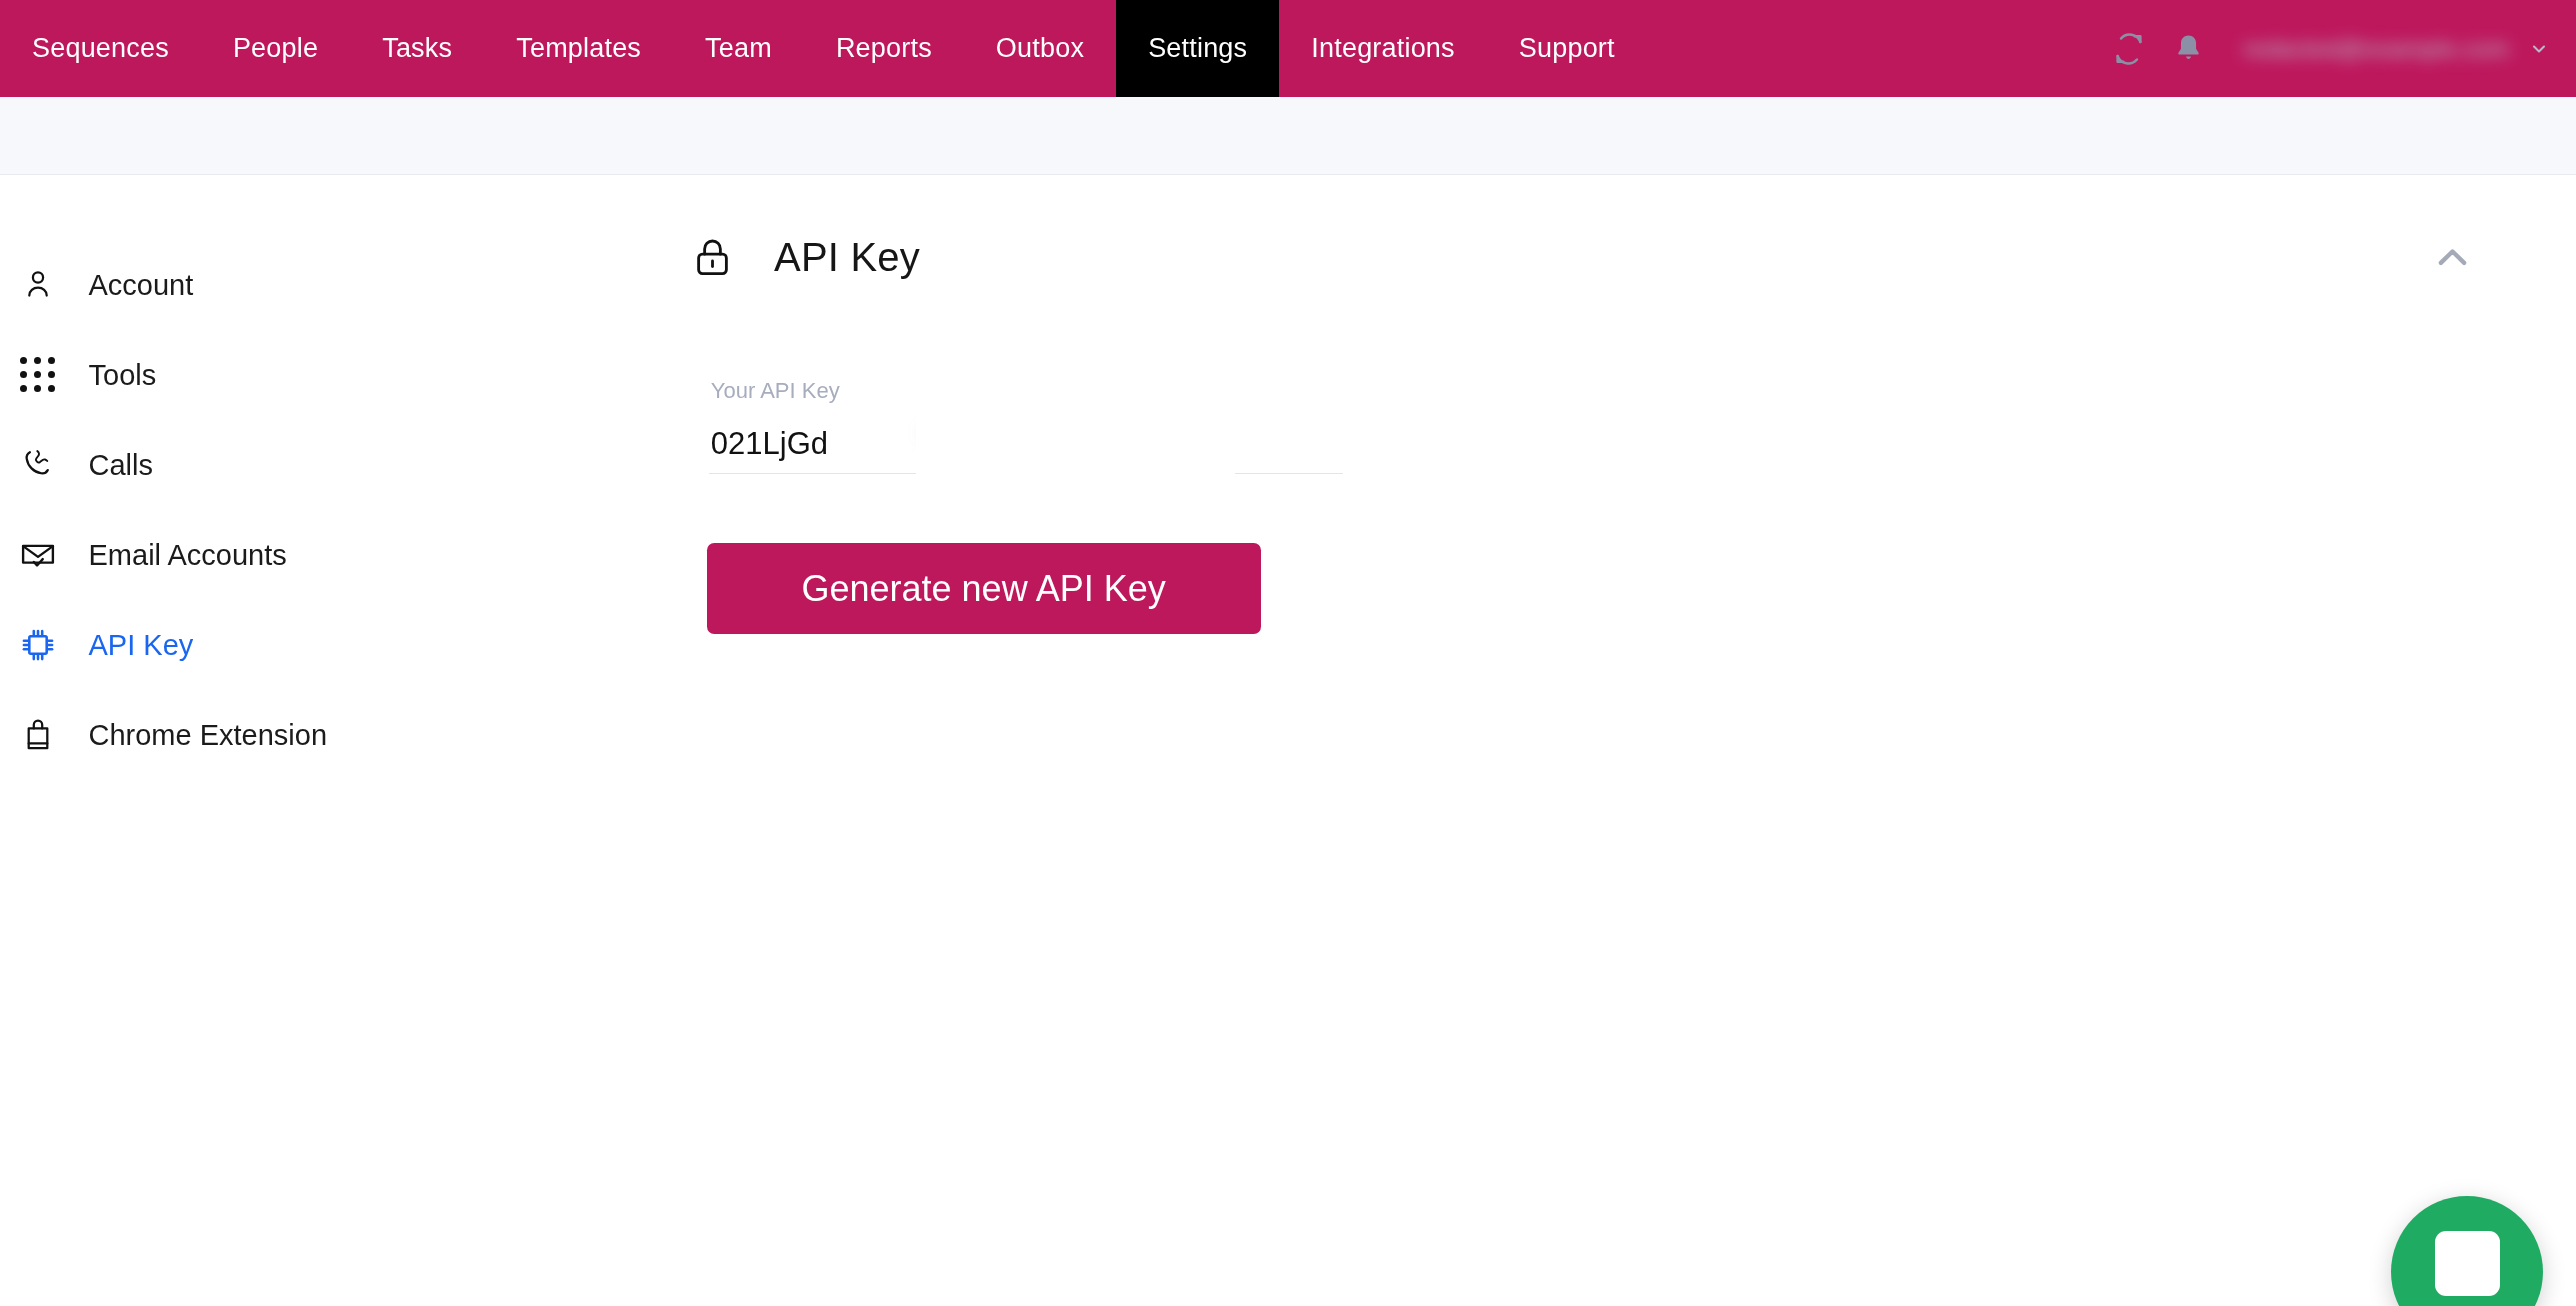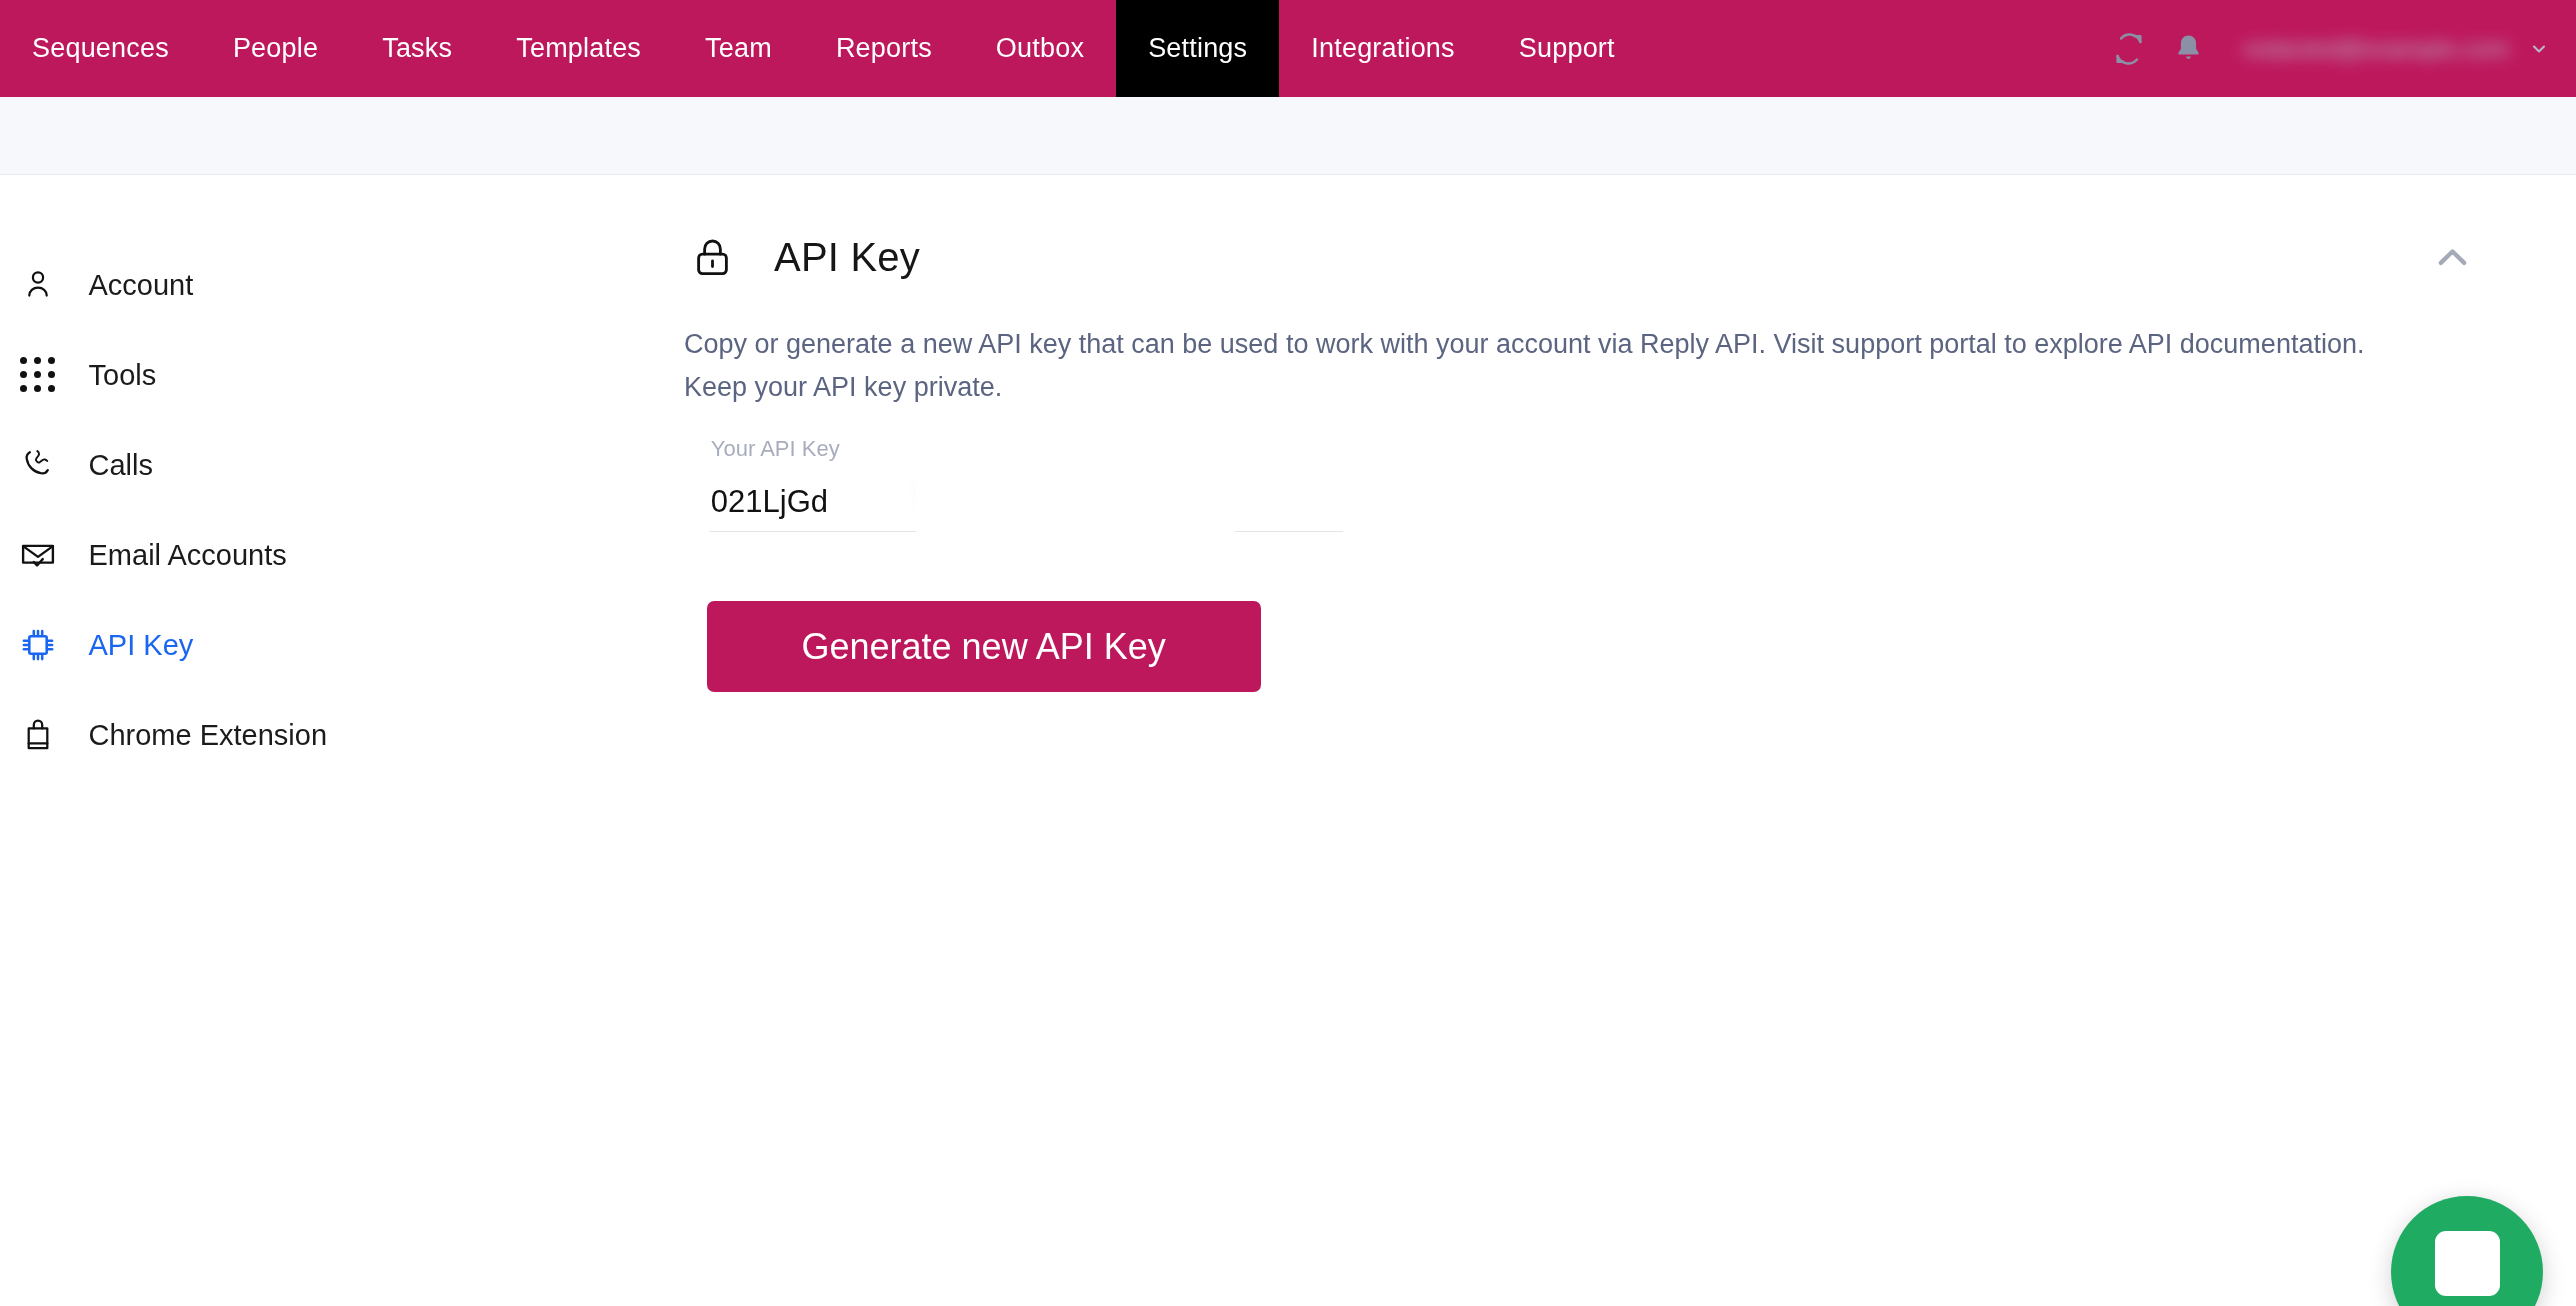--- a/index.html
+++ b/index.html
@@ -182,21 +182,21 @@
   .panel-desc {
     margin-top: 33px;
     width: 1703px;
     font-size: 27px;
     line-height: 1.6;
     color: #5b6480;
   }
 
   .field-wrap {
     position: relative;
-    margin-top: 29px;
+    margin-top: 90px;
     margin-left: 25px;
     width: 634px;
   }
   .field-label {
     font-size: 22px;
     color: #a7adbd;
     line-height: 1;
     margin-bottom: 18px;
     padding-left: 1.8px;
   }
@@ -434,21 +434,20 @@
         </svg>
       </span>
       <span class="panel-title">API Key</span>
       <span class="panel-collapse">
         <svg width="43" height="43" viewBox="0 0 24 24" fill="none" stroke="#a5aab9" stroke-width="2.4" stroke-linecap="round" stroke-linejoin="round">
           <polyline points="5.5 15 12 8.6 18.5 15"></polyline>
         </svg>
       </span>
     </div>
 
-    <div class="panel-desc">Copy or generate a new API key that can be used to work with your account via Reply API. Visit support portal to explore API documentation. Keep your API key private.</div>
 
     <div class="field-wrap">
       <div class="field-label">Your API Key</div>
       <div class="field-value-row">
         <div class="field-value">021LjGd</div>
         <div class="blur-text">Tmgjbqcbgdkwq</div>
         <div class="blur-mask"></div>
       </div>
     </div>
 

